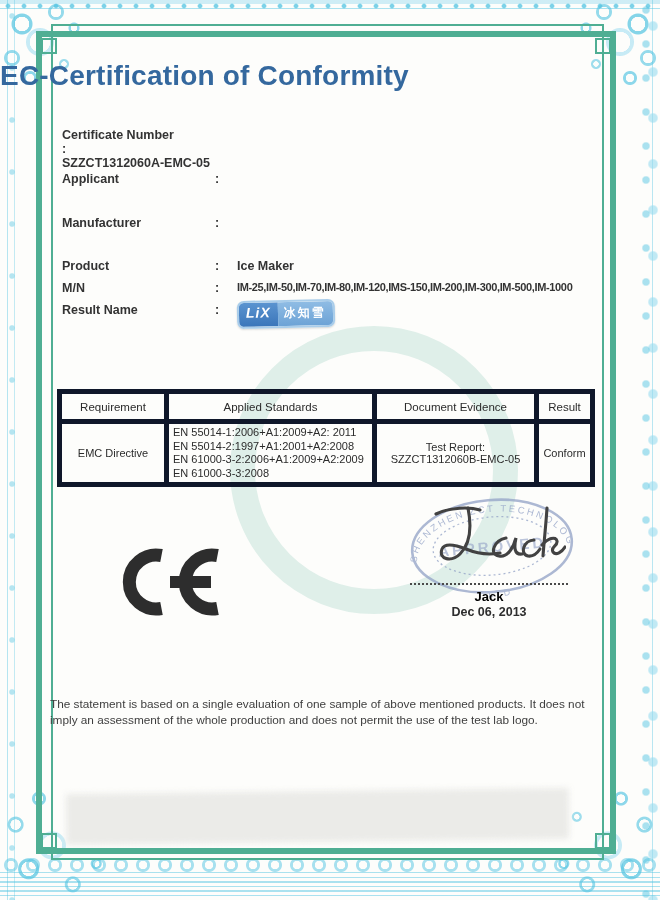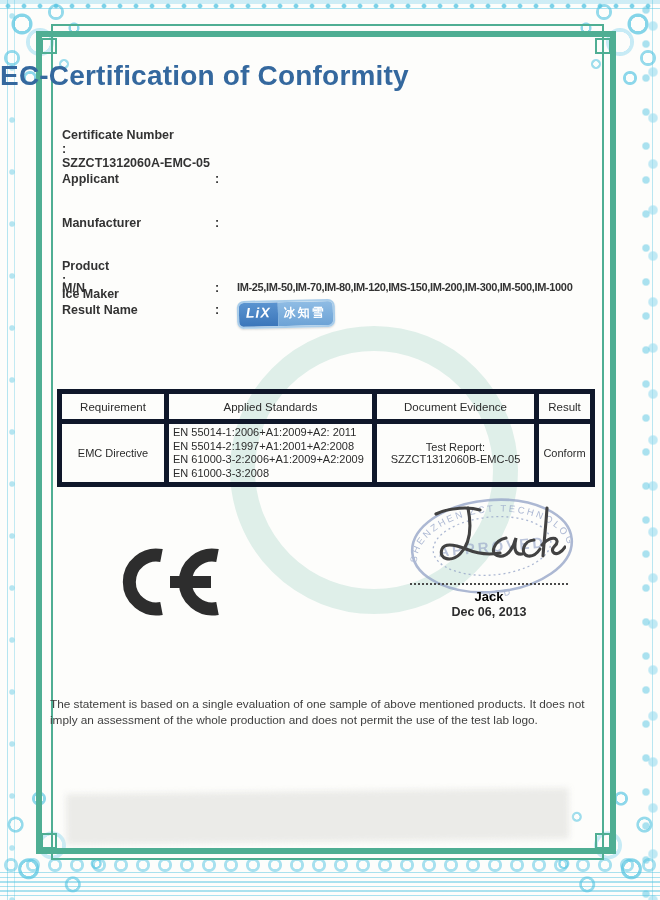--- a/index.html
+++ b/index.html
@@ -73,21 +73,21 @@
 
   
   .content{position:absolute;inset:0;z-index:5;}
   .title{position:absolute;left:0;right:0;top:60px;text-align:left;
     font-size:28px;font-weight:bold;color:#34689e;letter-spacing:.2px;}
   .field-row{position:absolute;left:62px;right:56px;display:flex;align-items:flex-start;}
   .field-row .lbl{width:153px;font-size:12.5px;font-weight:bold;color:#333;flex:none;}
   .field-row .sep{width:22px;font-size:12.5px;font-weight:bold;color:#333;flex:none;}
   .field-row .val{font-size:12.5px;font-weight:bold;color:#333;}
   .row-cert{top:128px;flex-direction:column;} .row-app{top:172px;} .row-man{top:216px;}
-  .row-prod{top:259px;flex-direction:column;} .row-mn{top:281px;} .row-trade{top:303px;}
+  .row-prod{top:259px;} .row-mn{top:281px;} .row-trade{top:303px;}
   .row-mn .val{font-size:11px;letter-spacing:-.35px;white-space:nowrap;}
 
   .trade-logo{display:inline-flex;align-items:stretch;height:24px;margin-top:-3px;
     border:2px solid #a9cdea;border-radius:7px;overflow:hidden;transform:rotate(-1.2deg);
     box-shadow:0 1px 2px rgba(0,0,0,.15);}
   .trade-logo .seg-l{background:linear-gradient(180deg,#5b94d0,#3b76ba);color:#fff;
     font-weight:bold;font-style:italic;font-size:14px;padding:2px 7px 0 7px;letter-spacing:1px;}
   .trade-logo .seg-r{background:linear-gradient(180deg,#8fbce4,#6da3d6);color:#fff;
     font-weight:bold;font-size:12px;padding:3px 7px 0 6px;letter-spacing:2px;}
 

